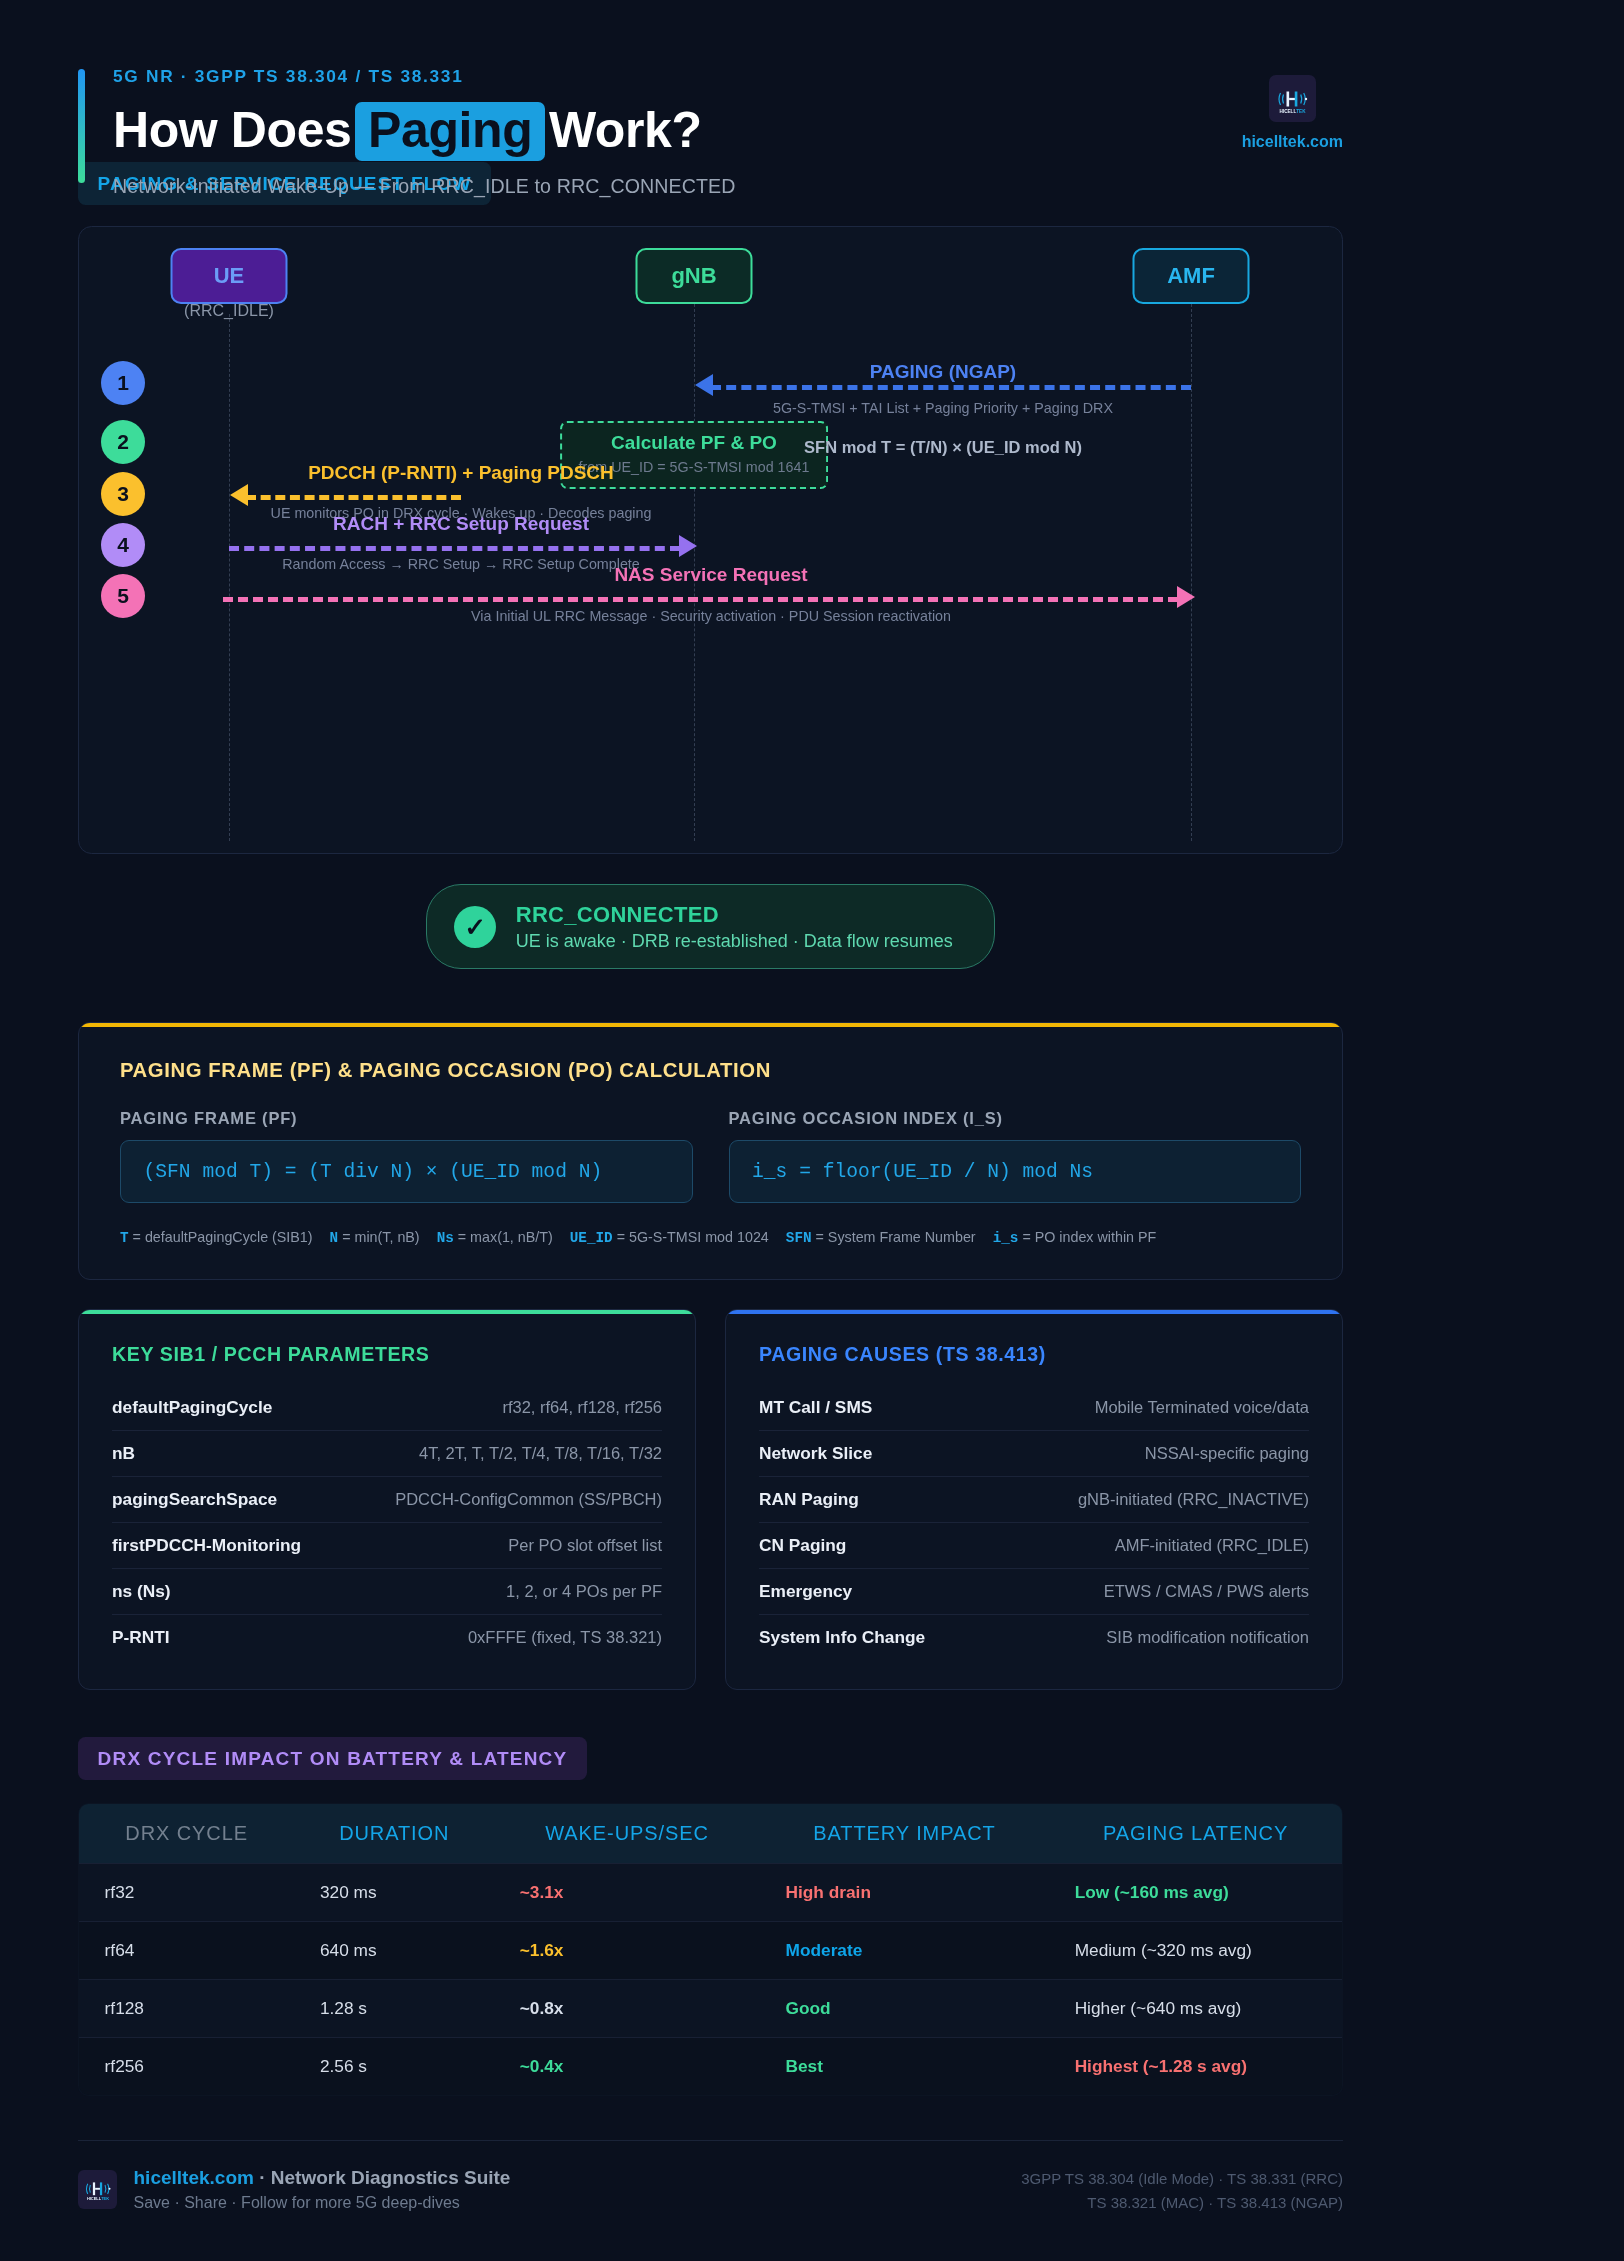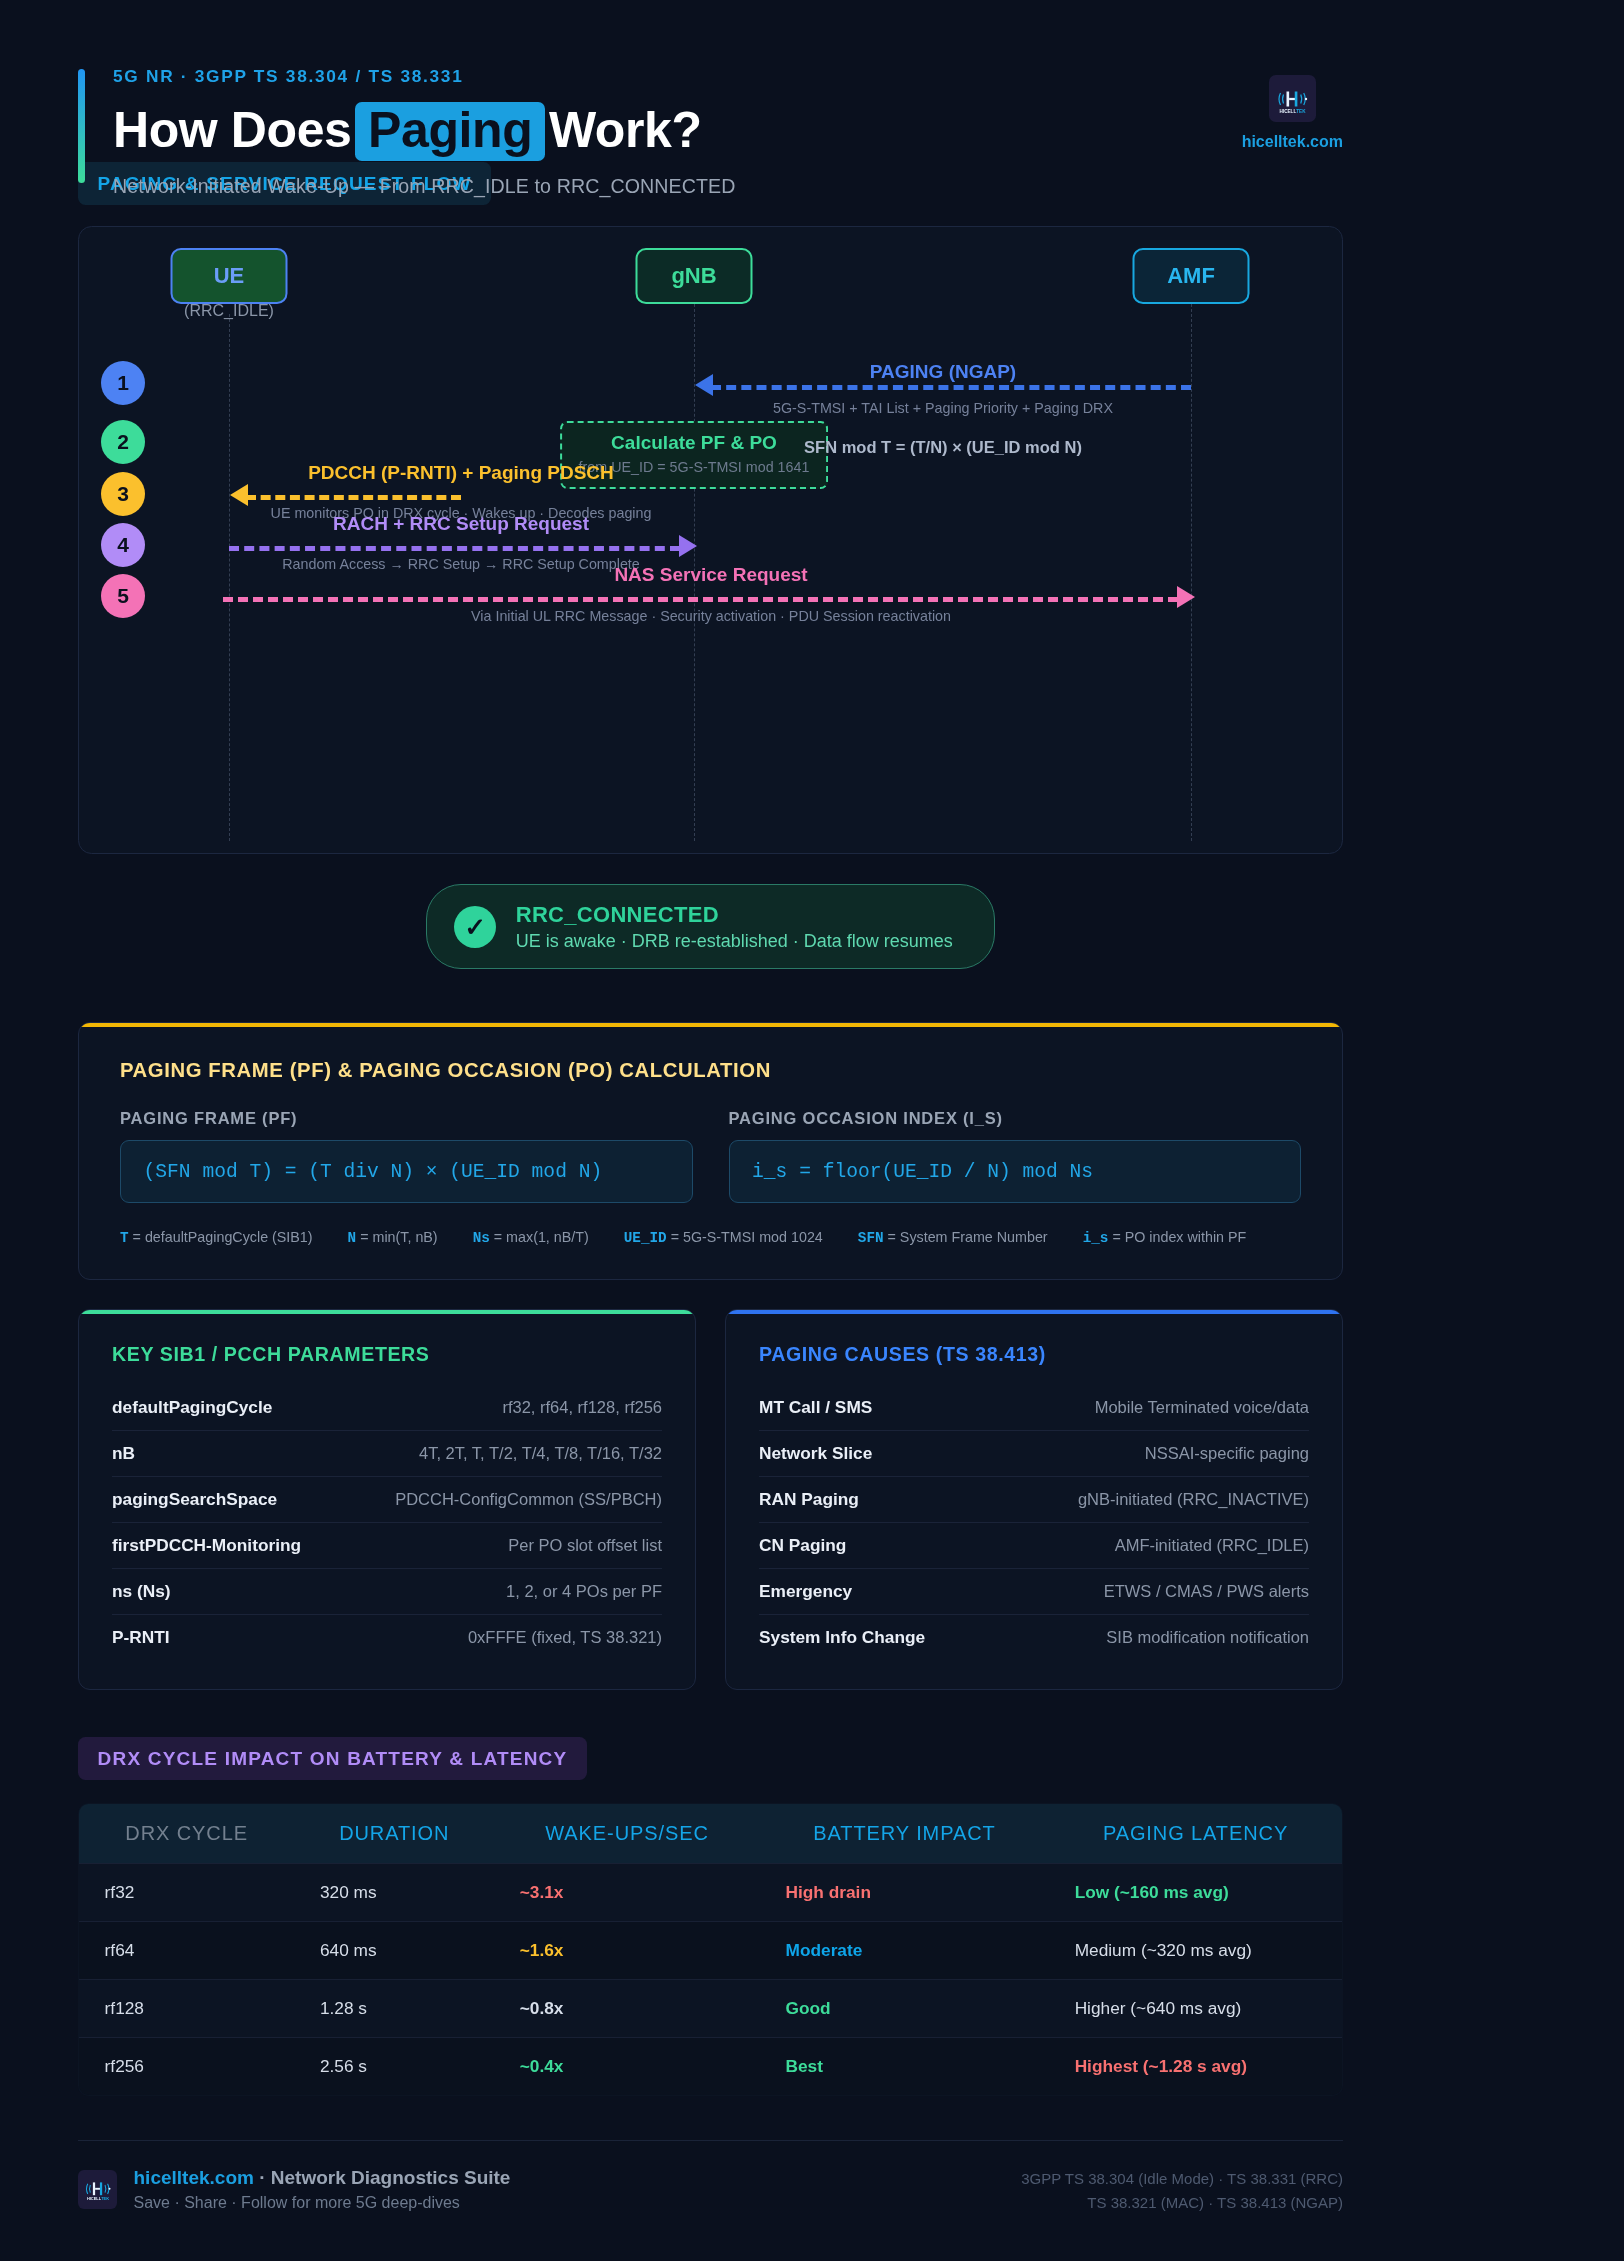--- a/index.html
+++ b/index.html
@@ -55,21 +55,21 @@
   
   .flow-card {
     margin-top: 21px; height: 628px; position: relative;
     background: #0c1423; border: 0.8px solid #1c2740; border-radius: 13.5px;
   }
   .node {
     position: absolute; transform: translateX(-50%);
     border-radius: 10.5px; padding: 12.8px 0; width: 117px; text-align: center;
     font-size: 22px; font-weight: bold;
   }
-  .node-ue  { background: #14532d; border: 2.3px solid #4d82f3; color: #6b9df7; }
+  .node-ue  { background: #4c1d95; border: 2.3px solid #4d82f3; color: #6b9df7; }
   .node-gnb { background: #0c2b26; border: 2.3px solid #3ddc9a; color: #3ddc9a; }
   .node-amf { background: #0b2537; border: 2.3px solid #18a8e0; color: #29b6ef; }
   .node-sub {
     position: absolute; transform: translateX(-50%); font-size: 16px; color: #8b96a8;
   }
   .lifeline {
     position: absolute; width: 0; border-left: 1.5px dashed #333e52;
   }
 
   .step-badge {
@@ -141,21 +141,21 @@
   .pfpo { margin-top: 53px; padding: 36px 41px 33px 41px; }
   .pfpo-title { font-size: 20.3px; font-weight: bold; color: #ffe08a; letter-spacing: 0.6px; }
   .formula-grid { display: flex; gap: 36px; margin-top: 27px; }
   .formula-col { flex: 1; }
   .formula-lbl { font-size: 16.5px; font-weight: bold; color: #9aa5b5; letter-spacing: 0.8px; }
   .formula-box {
     margin-top: 12px; background: #0d2133; border: 0.8px solid #1d4a68;
     border-radius: 9px; padding: 19.6px 22.6px;
     font-family: "Liberation Mono", monospace; font-size: 19.6px; color: #22a7e8;
   }
-  .legend { display: flex; gap: 35px; margin-top: 25.6px; font-size: 14.3px; color: #8b96a8; }
+  .legend { display: flex; gap: 17px; margin-top: 25.6px; font-size: 14.3px; color: #8b96a8; }
   .legend b { color: #22a7e8; font-family: "Liberation Mono", monospace; font-weight: bold; }
 
   
   .twocol { display: flex; gap: 29px; margin-top: 29px; }
   .twocol .panel { flex: 1; padding: 33px 33px 29px 33px; }
   .kv-title { font-size: 19.6px; font-weight: bold; letter-spacing: 0.6px; }
   .kv-title.green { color: #3ddc9a; }
   .kv-title.blue  { color: #3a86ff; }
   .kv-list { margin-top: 19.6px; }
   .kv-row {

